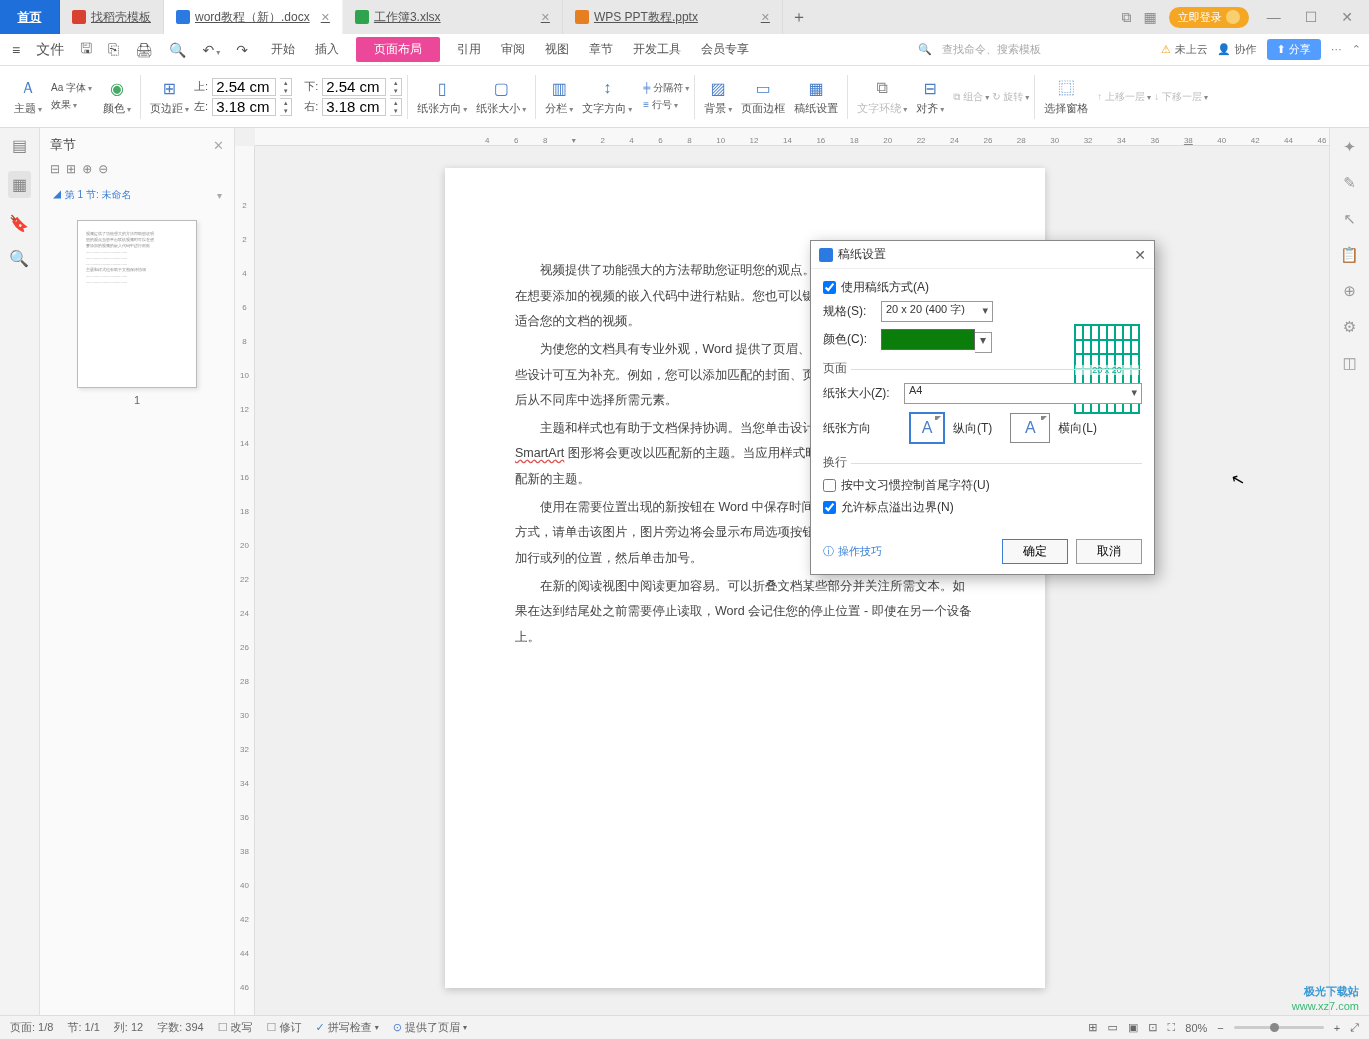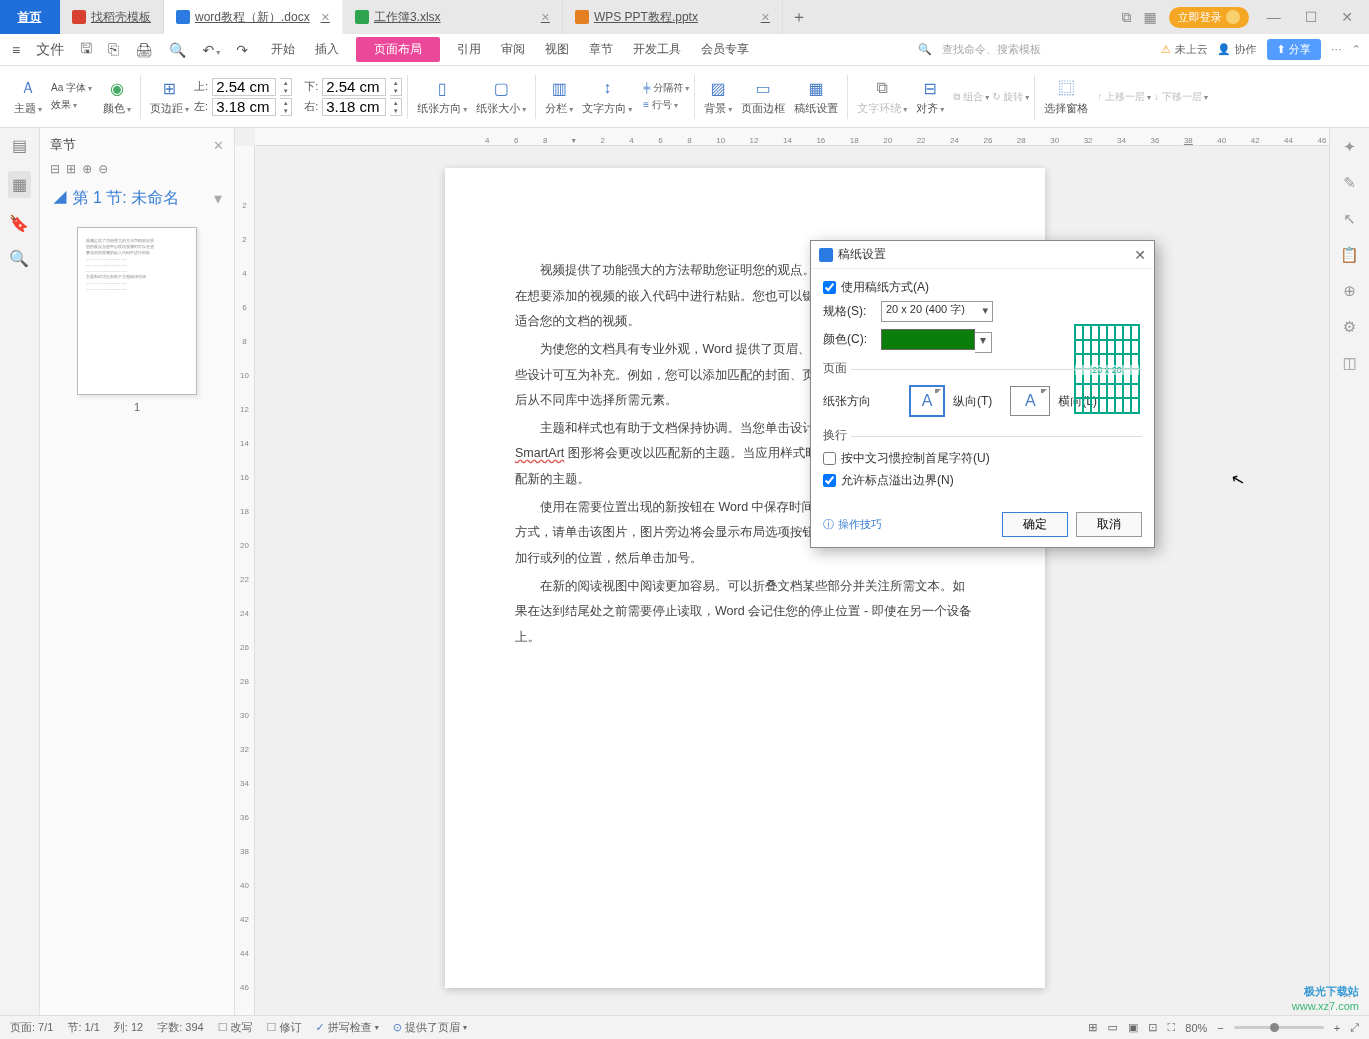--- a/index.html
+++ b/index.html
@@ -51,21 +51,21 @@
 
 .main { display: flex; height: calc(100% - 128px - 24px); }
 .left-rail { width: 40px; background: #f3f3f3; border-right: 1px solid #e0e0e0; display: flex; flex-direction: column; align-items: center; padding-top: 8px; gap: 16px; }
 .left-rail .lr-icon { color: #888; font-size: 16px; cursor: pointer; }
 .left-rail .lr-icon.active { background:#e3e3e3; padding:4px; border-radius:3px; }
 
 .nav-panel { width: 195px; background: #fafafa; border-right: 1px solid #e0e0e0; display: flex; flex-direction: column; }
 .nav-header { padding: 8px 10px; font-size: 13px; color: #444; display: flex; align-items: center; justify-content: space-between; }
 .nav-toolbar { padding: 0 10px 6px; display: flex; gap: 6px; }
 .nav-toolbar span { font-size: 12px; color: #888; cursor: pointer; }
-.nav-item { padding: 6px 12px; font-size: 16px; color: #3a7fd5; display: flex; align-items: center; justify-content: space-between; cursor:pointer; }
+.nav-item { padding: 6px 12px; font-size: 10px; color: #3a7fd5; display: flex; align-items: center; justify-content: space-between; cursor:pointer; }
 .thumb-wrap { display: flex; flex-direction: column; align-items: center; padding: 12px; }
 .thumb { width: 120px; height: 168px; background: #fff; border: 1px solid #bbb; box-shadow: 2px 2px 4px rgba(0,0,0,0.1); padding: 10px 8px; font-size: 4px; color: #888; line-height: 1.5; overflow: hidden; }
 .thumb-num { font-size: 11px; color: #666; margin-top: 6px; }
 
 .doc-area { flex: 1; background: #f0f0f0; position: relative; overflow: hidden; }
 .ruler-h { position: absolute; top: 0; left: 20px; right: 0; height: 18px; background: #f8f8f8; border-bottom: 1px solid #ddd; font-size: 8px; color: #888; display:flex; align-items:flex-end; padding-left:230px; gap:24.5px; }
 .ruler-h span { display:inline-block; }
 .ruler-v { position: absolute; top: 18px; left: 0; width: 20px; bottom: 0; background: #f8f8f8; border-right: 1px solid #ddd; font-size:8px; color:#888; display:flex; flex-direction:column; align-items:center; padding-top:55px; gap:25px; }
 .page { position: absolute; top: 40px; left: 210px; width: 600px; height: 820px; background: #fff; box-shadow: 0 2px 8px rgba(0,0,0,0.2); padding: 90px 70px; font-size: 12.5px; color: #444; line-height: 2.05; }
 .page p { text-indent: 2em; margin-bottom: 2px; }
@@ -504,20 +504,24 @@
           <div class="g-cell"></div>
           <div class="g-cell"></div>
           <div class="g-cell"></div>
           <div class="g-cell"></div>
           <div class="g-cell"></div>
           <div class="g-cell"></div>
         </div>
     </div>
 
     <div class="fieldset-label">页面</div>
+    <div class="dlg-row">
+      <span style="width:75px">纸张大小(Z):</span>
+      <div class="dlg-select">A4</div>
+    </div>
     <div class="orient-group">
       <span>纸张方向</span>
       <div style="display:flex; align-items:center; gap:8px; margin-left:20px;">
         <div class="orient-btn sel">A<span class="fold"></span></div>
         <span>纵向(T)</span>
       </div>
       <div style="display:flex; align-items:center; gap:8px;">
         <div class="orient-btn" style="width:40px;height:30px">A<span class="fold"></span></div>
         <span>横向(L)</span>
       </div>
@@ -538,21 +542,21 @@
       <span>ⓘ</span>
       <span>操作技巧</span>
     </span>
     <span class="spacer"></span>
     <button class="dlg-btn primary">确定</button>
     <button class="dlg-btn">取消</button>
   </div>
 </div>
 
 <div class="statusbar">
-  <span>页面: 7/1</span>
+  <span>页面: 1/8</span>
   <span>节: 1/1</span>
   <span>列: 12</span>
   <span>字数: 394</span>
   <span><span style="color:#888">☐ </span><span>改写</span></span>
   <span><span style="color:#888">☐ </span><span>修订</span></span>
   <span style="display:flex;align-items:center;gap:3px;">
       <span style="color:#4a7ec9">✓</span>
       <span>拼写检查</span>
       <span style="font-size:8px">▾</span>
     </span>

